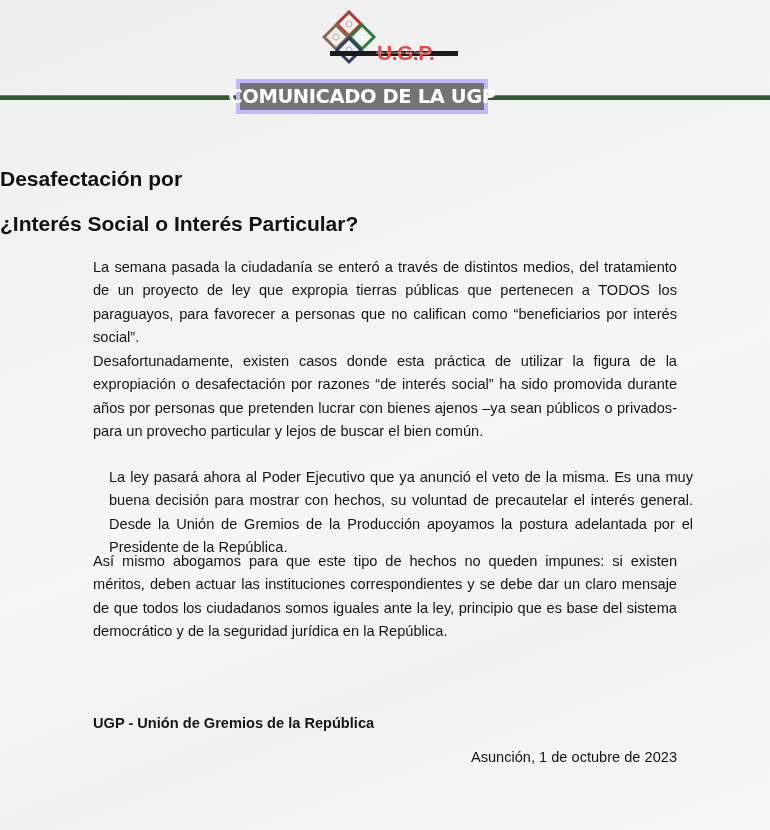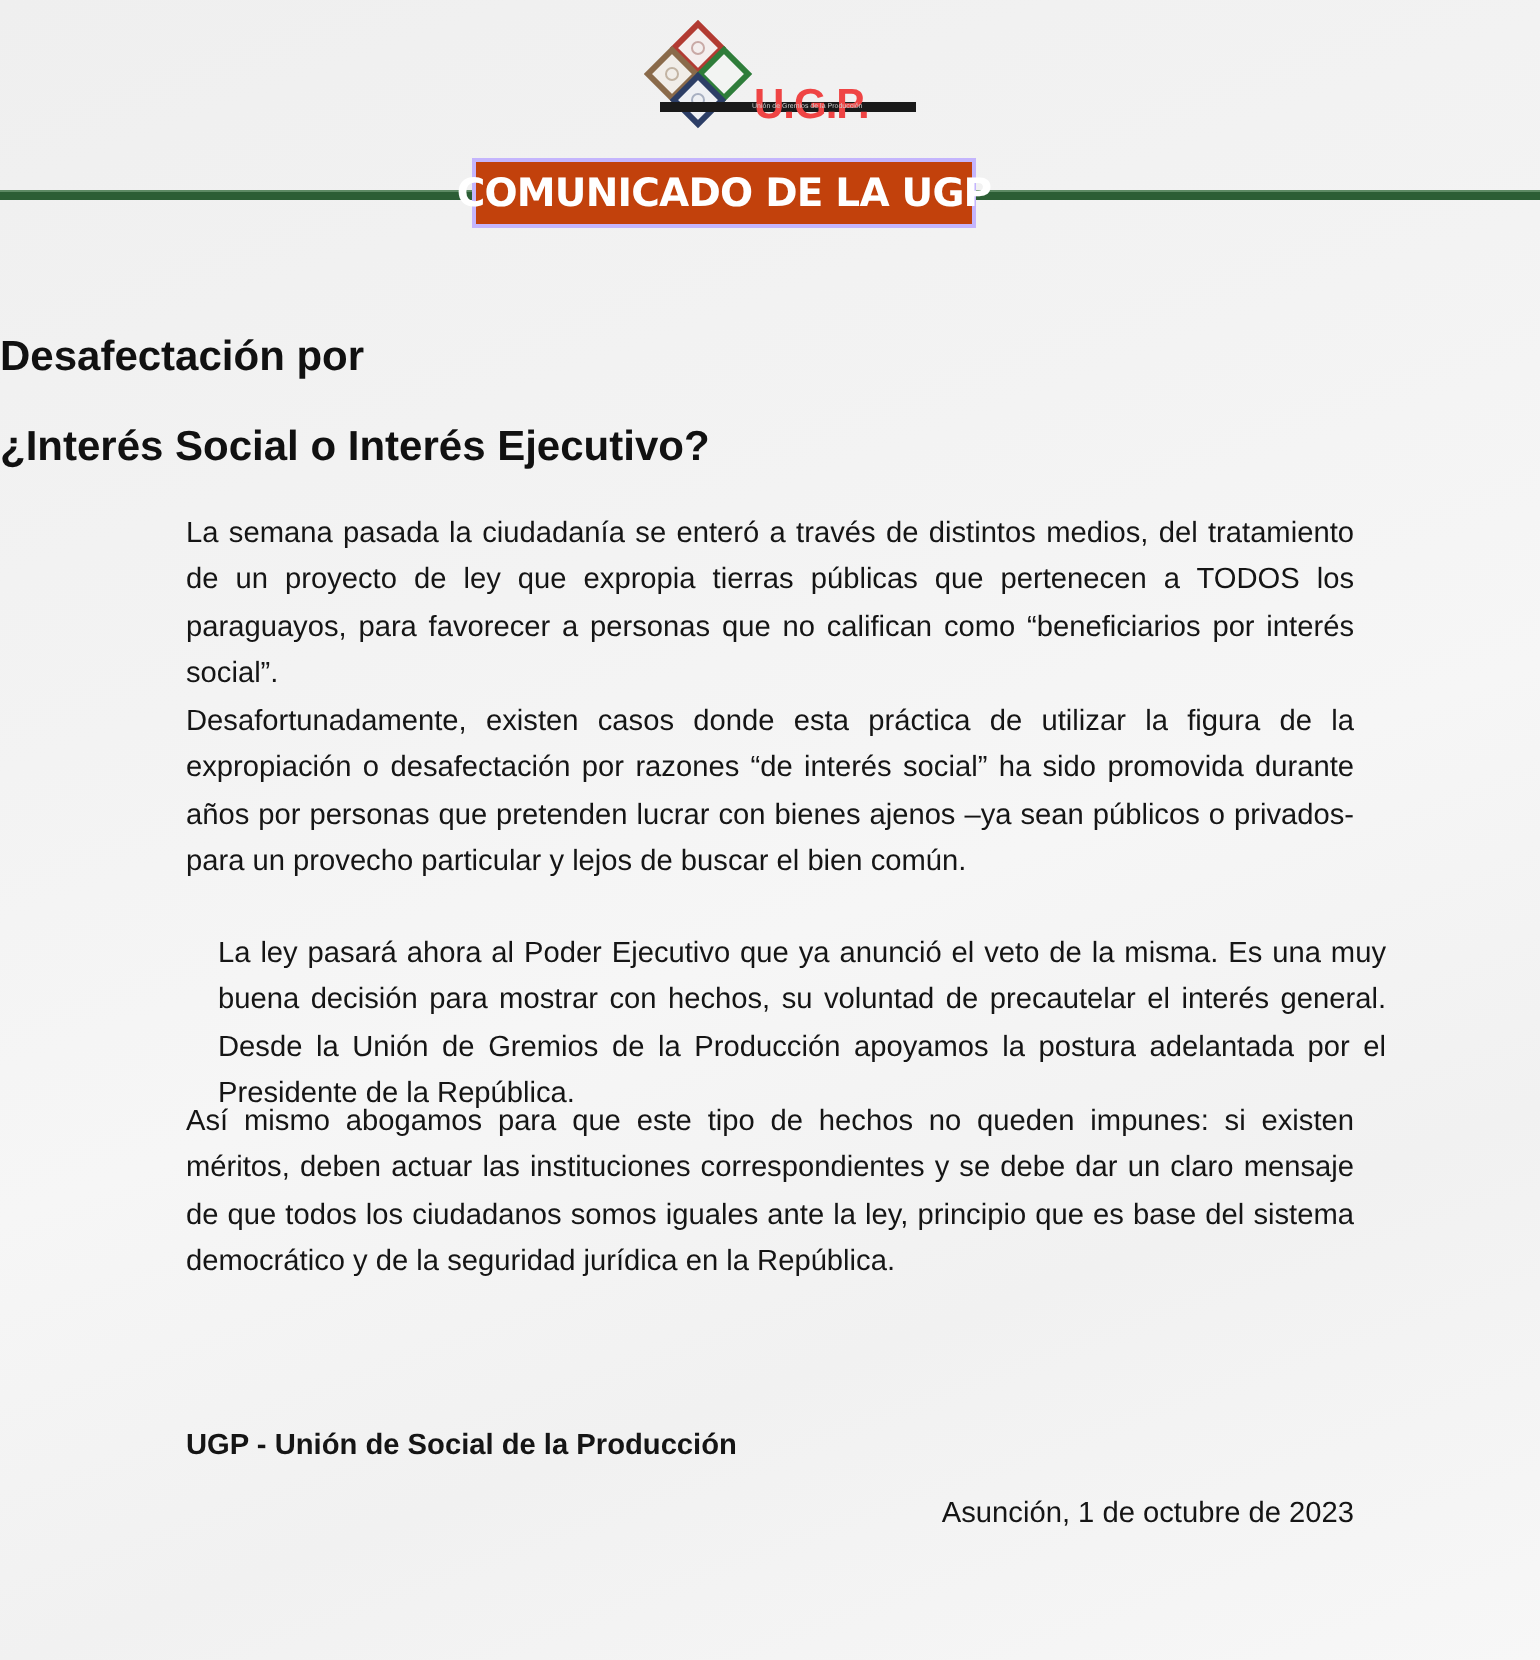--- a/index.html
+++ b/index.html
@@ -59,22 +59,22 @@
       height: 4px;
       background: #2c5e35;
       border-top: 1px solid #5d8a64;
     }
     .banner {
       position: absolute;
       left: 236px;
       top: 79px;
       width: 252px;
       height: 35px;
-      background: #c2410c;
-      border: 2px solid #c4b5fd;
+      background: #737373;
+      border: 4px solid #c4b5fd;
       box-sizing: border-box;
       color: #ffffff;
       font-family: "DejaVu Sans", sans-serif;
       font-weight: bold;
       font-size: 19.5px;
       letter-spacing: -0.4px;
       display: flex;
       align-items: center;
       justify-content: center;
       white-space: nowrap;
@@ -140,21 +140,21 @@
   <div class="logo-bar"></div>
   <div class="logo-text">U.G.P.</div>
   <div class="logo-sub">Unión de Gremios de la Producción</div>
 </div>
 
 <div class="rule"></div>
 
 <div class="banner">COMUNICADO DE LA UGP</div>
 
 <div class="title t1">Desafectación por</div>
-<div class="title t2">¿Interés Social o Interés Ejecutivo?</div>
+<div class="title t2">¿Interés Social o Interés Particular?</div>
 
 <p class="para p1" style="margin:0">La semana pasada la ciudadanía se enteró a través de distintos medios, del tratamiento de un proyecto de ley que expropia tierras públicas que pertenecen a TODOS los paraguayos, para favorecer a personas que no califican como “beneficiarios por interés social”.</p>
 <p class="para p2" style="margin:0">Desafortunadamente, existen casos donde esta práctica de utilizar la figura de la expropiación o desafectación por razones “de interés social” ha sido promovida durante años por personas que pretenden lucrar con bienes ajenos –ya sean públicos o privados- para un provecho particular y lejos de buscar el bien común.</p>
 <p class="para p3" style="margin:16px">La ley pasará ahora al Poder Ejecutivo que ya anunció el veto de la misma. Es una muy buena decisión para mostrar con hechos, su voluntad de precautelar el interés general. Desde la Unión de Gremios de la Producción apoyamos la postura adelantada por el Presidente de la República.</p>
 <p class="para p4" style="margin:0">Así mismo abogamos para que este tipo de hechos no queden impunes: si existen méritos, deben actuar las instituciones correspondientes y se debe dar un claro mensaje de que todos los ciudadanos somos iguales ante la ley, principio que es base del sistema democrático y de la seguridad jurídica en la República.</p>
 
-<div class="signature">UGP - Unión de Social de la Producción</div>
+<div class="signature">UGP - Unión de Gremios de la República</div>
 <div class="date">Asunción, 1 de octubre de 2023</div>
 
 </body></html>

